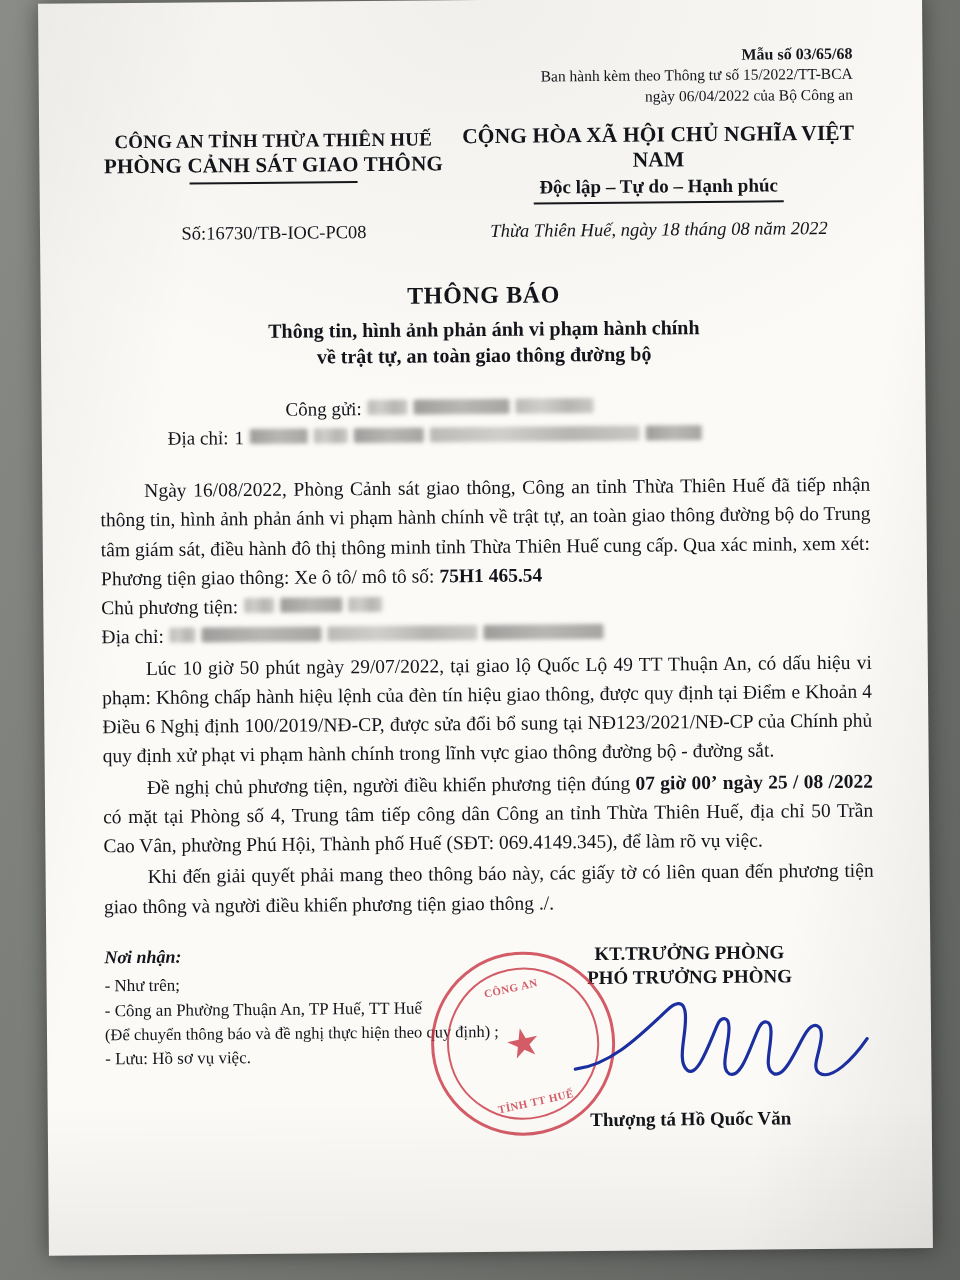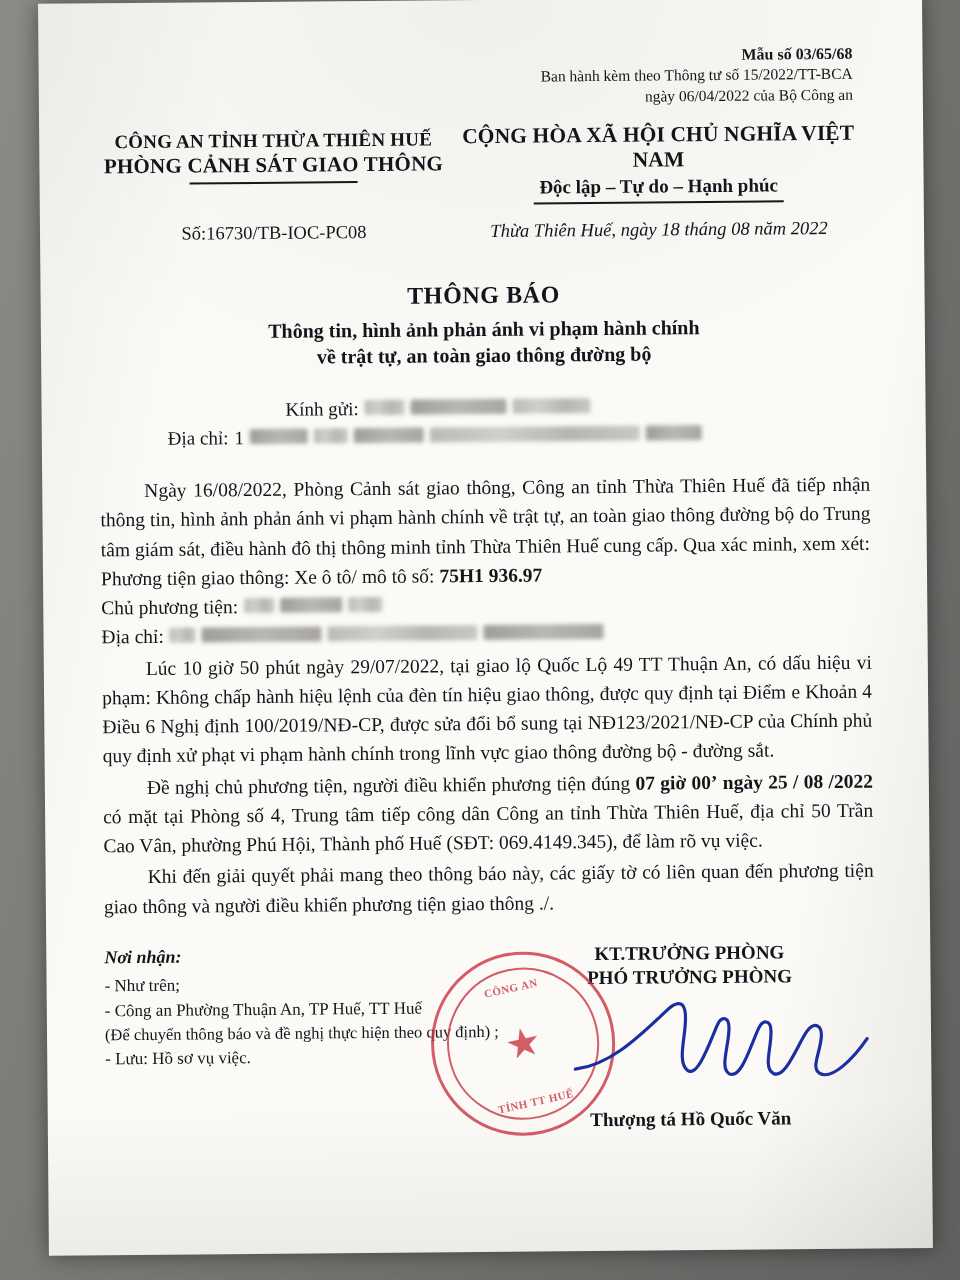--- a/index.html
+++ b/index.html
@@ -220,42 +220,42 @@
       </div>
 
       <div class="title-block">
         <div class="t-main">THÔNG BÁO</div>
         <div class="t-sub1">Thông tin, hình ảnh phản ánh vi phạm hành chính</div>
         <div class="t-sub2">về trật tự, an toàn giao thông đường bộ</div>
       </div>
 
       <div class="recip">
         <div class="recip-row kinhgui">
-          <span class="lbl">Kính gửi:</span>
+          <span class="lbl">Công gửi:</span>
           <span class="redact" style="width:40px"></span>
           <span class="redact dark" style="width:96px"></span>
           <span class="redact" style="width:78px"></span>
         </div>
         <div class="recip-row diachi">
           <span class="lbl">Địa chỉ:</span>
           <span class="lbl" style="margin-left:6px">1</span>
           <span class="redact dark" style="width:58px"></span>
           <span class="redact" style="width:34px"></span>
           <span class="redact dark" style="width:70px"></span>
           <span class="redact" style="width:210px"></span>
           <span class="redact dark" style="width:56px"></span>
         </div>
       </div>
 
       <div class="body">
         <p class="indent">Ngày 16/08/2022, Phòng Cảnh sát giao thông, Công an tỉnh Thừa Thiên Huế đã tiếp nhận thông tin, hình ảnh phản ánh vi phạm hành chính về trật tự, an toàn giao thông đường bộ do Trung tâm giám sát, điều hành đô thị thông minh tỉnh Thừa Thiên Huế cung cấp. Qua xác minh, xem xét:</p>
 
         <p class="tight">
           <span>Phương tiện giao thông: Xe ô tô/ mô tô số:</span>
-          <b class="plate">75H1 936.97</b>
+          <b class="plate">75H1 465.54</b>
         </p>
 
         <p class="tight lh-row">
           <span>Chủ phương tiện:</span>
           <span class="redact" style="width:30px"></span>
           <span class="redact dark" style="width:62px"></span>
           <span class="redact" style="width:34px"></span>
         </p>
 
         <p class="tight lh-row">

